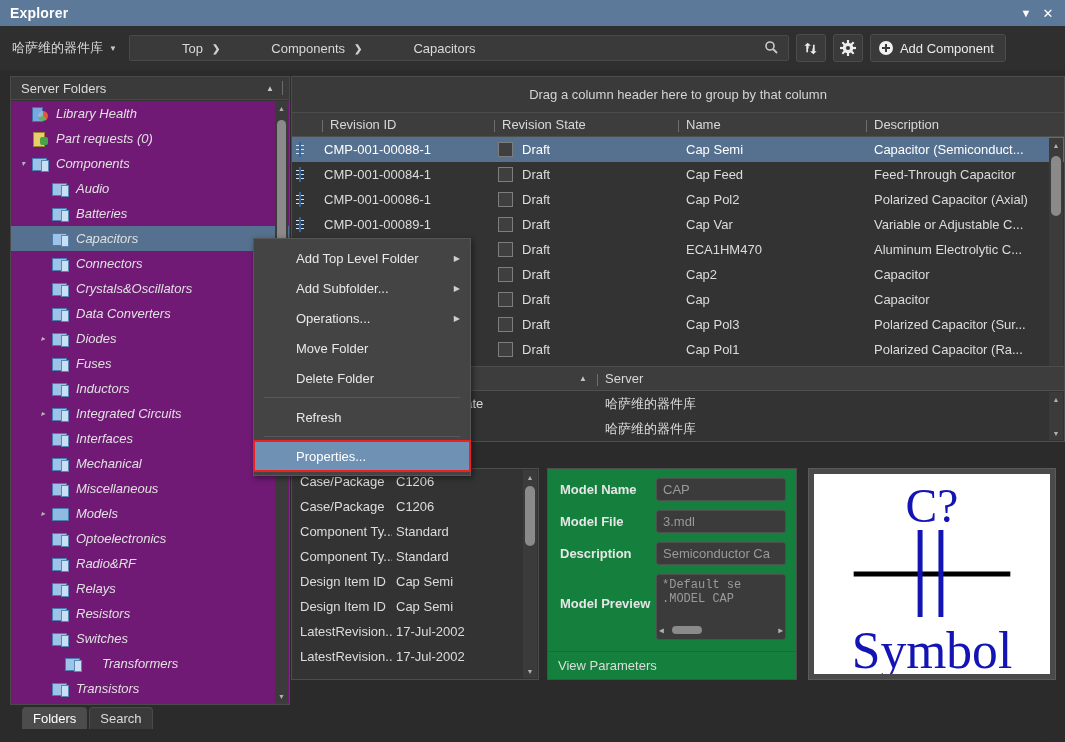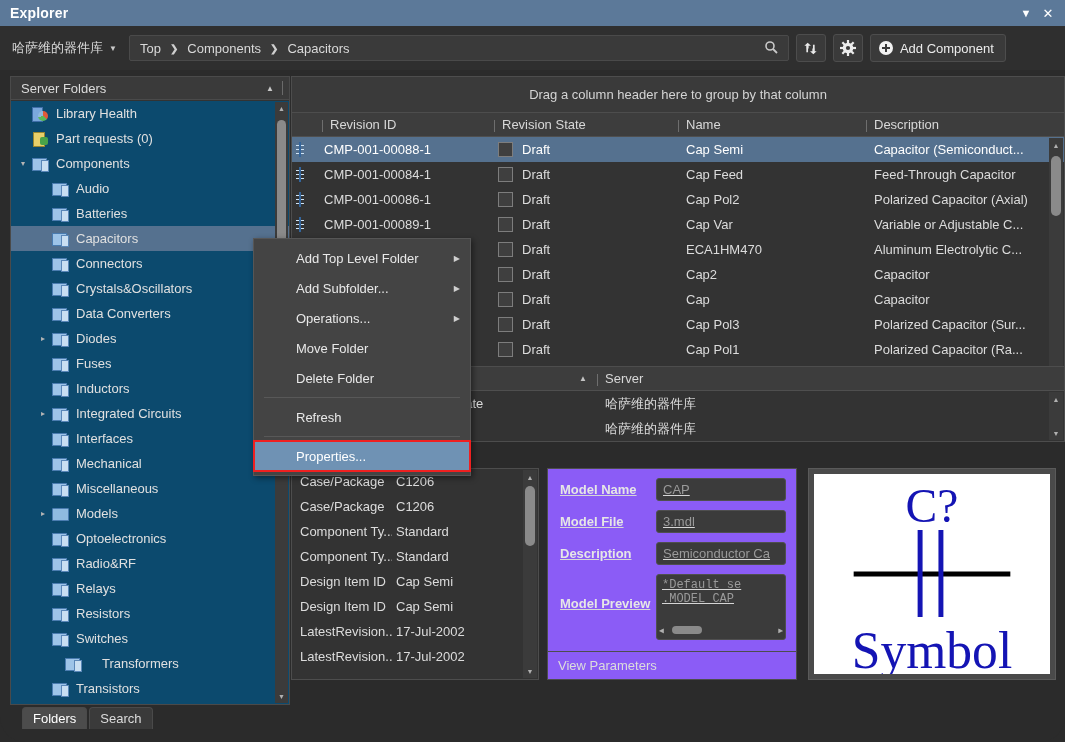--- a/index.html
+++ b/index.html
@@ -36,21 +36,21 @@
   }
   #libselect {
     display: flex; align-items: center; margin-left: 12px; color: #d9d9d9; font-size: 13px;
   }
   #libselect .caret { margin-left: 6px; font-size: 8px; color: #c9c9c9; }
   #breadcrumb {
     margin-left: 12px; height: 26px; background: #3a3a3a; border: 1px solid #4a4a4a;
     border-radius: 2px; display: flex; align-items: center; padding: 0 10px; flex: 1;
     max-width: 660px;
   }
-  #breadcrumb .crumb { color: #d9d9d9; font-size: 13px; }
+  #breadcrumb .crumb { color: #d9d9d9; font-size: 13px; margin-left: 42px; }
   #breadcrumb .sep { color: #cfcfcf; font-size: 10px; margin: 0 9px; font-weight: bold; }
   #breadcrumb .search-ico {
     margin-left: auto; color: #c9c9c9; font-size: 13px;
   }
   .tbtn {
     width: 30px; height: 28px; margin-left: 7px; background: #3a3a3a;
     border: 1px solid #4d4d4d; border-radius: 3px;
     display: flex; align-items: center; justify-content: center; color: #e2e2e2;
   }
   #addcomp {
@@ -75,21 +75,22 @@
   }
   #leftheader {
     height: 23px; background: #3a3a3a; border-bottom: 1px solid #4a4a4a;
     display: flex; align-items: center; padding: 0 6px; color: #dcdcdc; font-size: 13px;
   }
   #leftheader .hdr-label { margin-left: 4px; }
   #leftheader .collapse { margin-left: auto; font-size: 8px; color: #c8c8c8; }
   #leftheader .divider { width: 1px; height: 14px; background: #6a6a6a; margin-left: 8px; }
   #tree {
     position: absolute; left: 0; top: 24px; right: 0; bottom: 0; overflow: hidden;
-    background: #0c4a6e;
+    background: #701a75;
+    font-style: italic;
   }
   .tnode {
     height: 25px; display: flex; align-items: center; padding-right: 6px; position: relative;
   }
   .tnode.selected { background: #55718f; }
   .tnode .arrow {
     width: 16px; text-align: center; font-size: 8px; color: #b5b5b5; flex: none;
   }
   .tnode .tlabel { color: #e0e0e0; font-size: 13px; white-space: nowrap; }
   .ic { width: 18px; height: 16px; flex: none; margin-right: 7px; position: relative; }
@@ -228,21 +229,21 @@
   #params {
     position: absolute; left: 0; top: 392px; width: 248px; height: 212px;
     background: #333333; border: 1px solid #4d4d4d; overflow: hidden;
   }
   .prow { height: 25px; display: flex; align-items: center; font-size: 13px; color: #dcdcdc; }
   .pname { width: 100px; flex: none; padding-left: 8px; white-space: nowrap; overflow: hidden; }
   .pval { padding-left: 4px; white-space: nowrap; overflow: hidden; }
 
   #modelinfo {
     position: absolute; left: 256px; top: 392px; width: 250px; height: 212px;
-    background: #8b5cf6; border: 1px solid #4d4d4d; text-decoration: underline;
+    background: #15803d; border: 1px solid #4d4d4d;
   }
   .mfield { display: flex; align-items: center; margin: 9px 10px 0 12px; }
   .mlabel { width: 96px; flex: none; font-weight: bold; color: #e6e6e6; font-size: 13px; }
   .minput {
     flex: 1; height: 23px; background: #3b3b3b; border: 1px solid #4f4f4f; border-radius: 3px;
     color: #9a9a9a; font-size: 13px; display: flex; align-items: center; padding: 0 6px;
     white-space: nowrap; overflow: hidden;
   }
   .mpreview {
     flex: 1; height: 66px; background: #3b3b3b; border: 1px solid #4f4f4f; border-radius: 3px;

